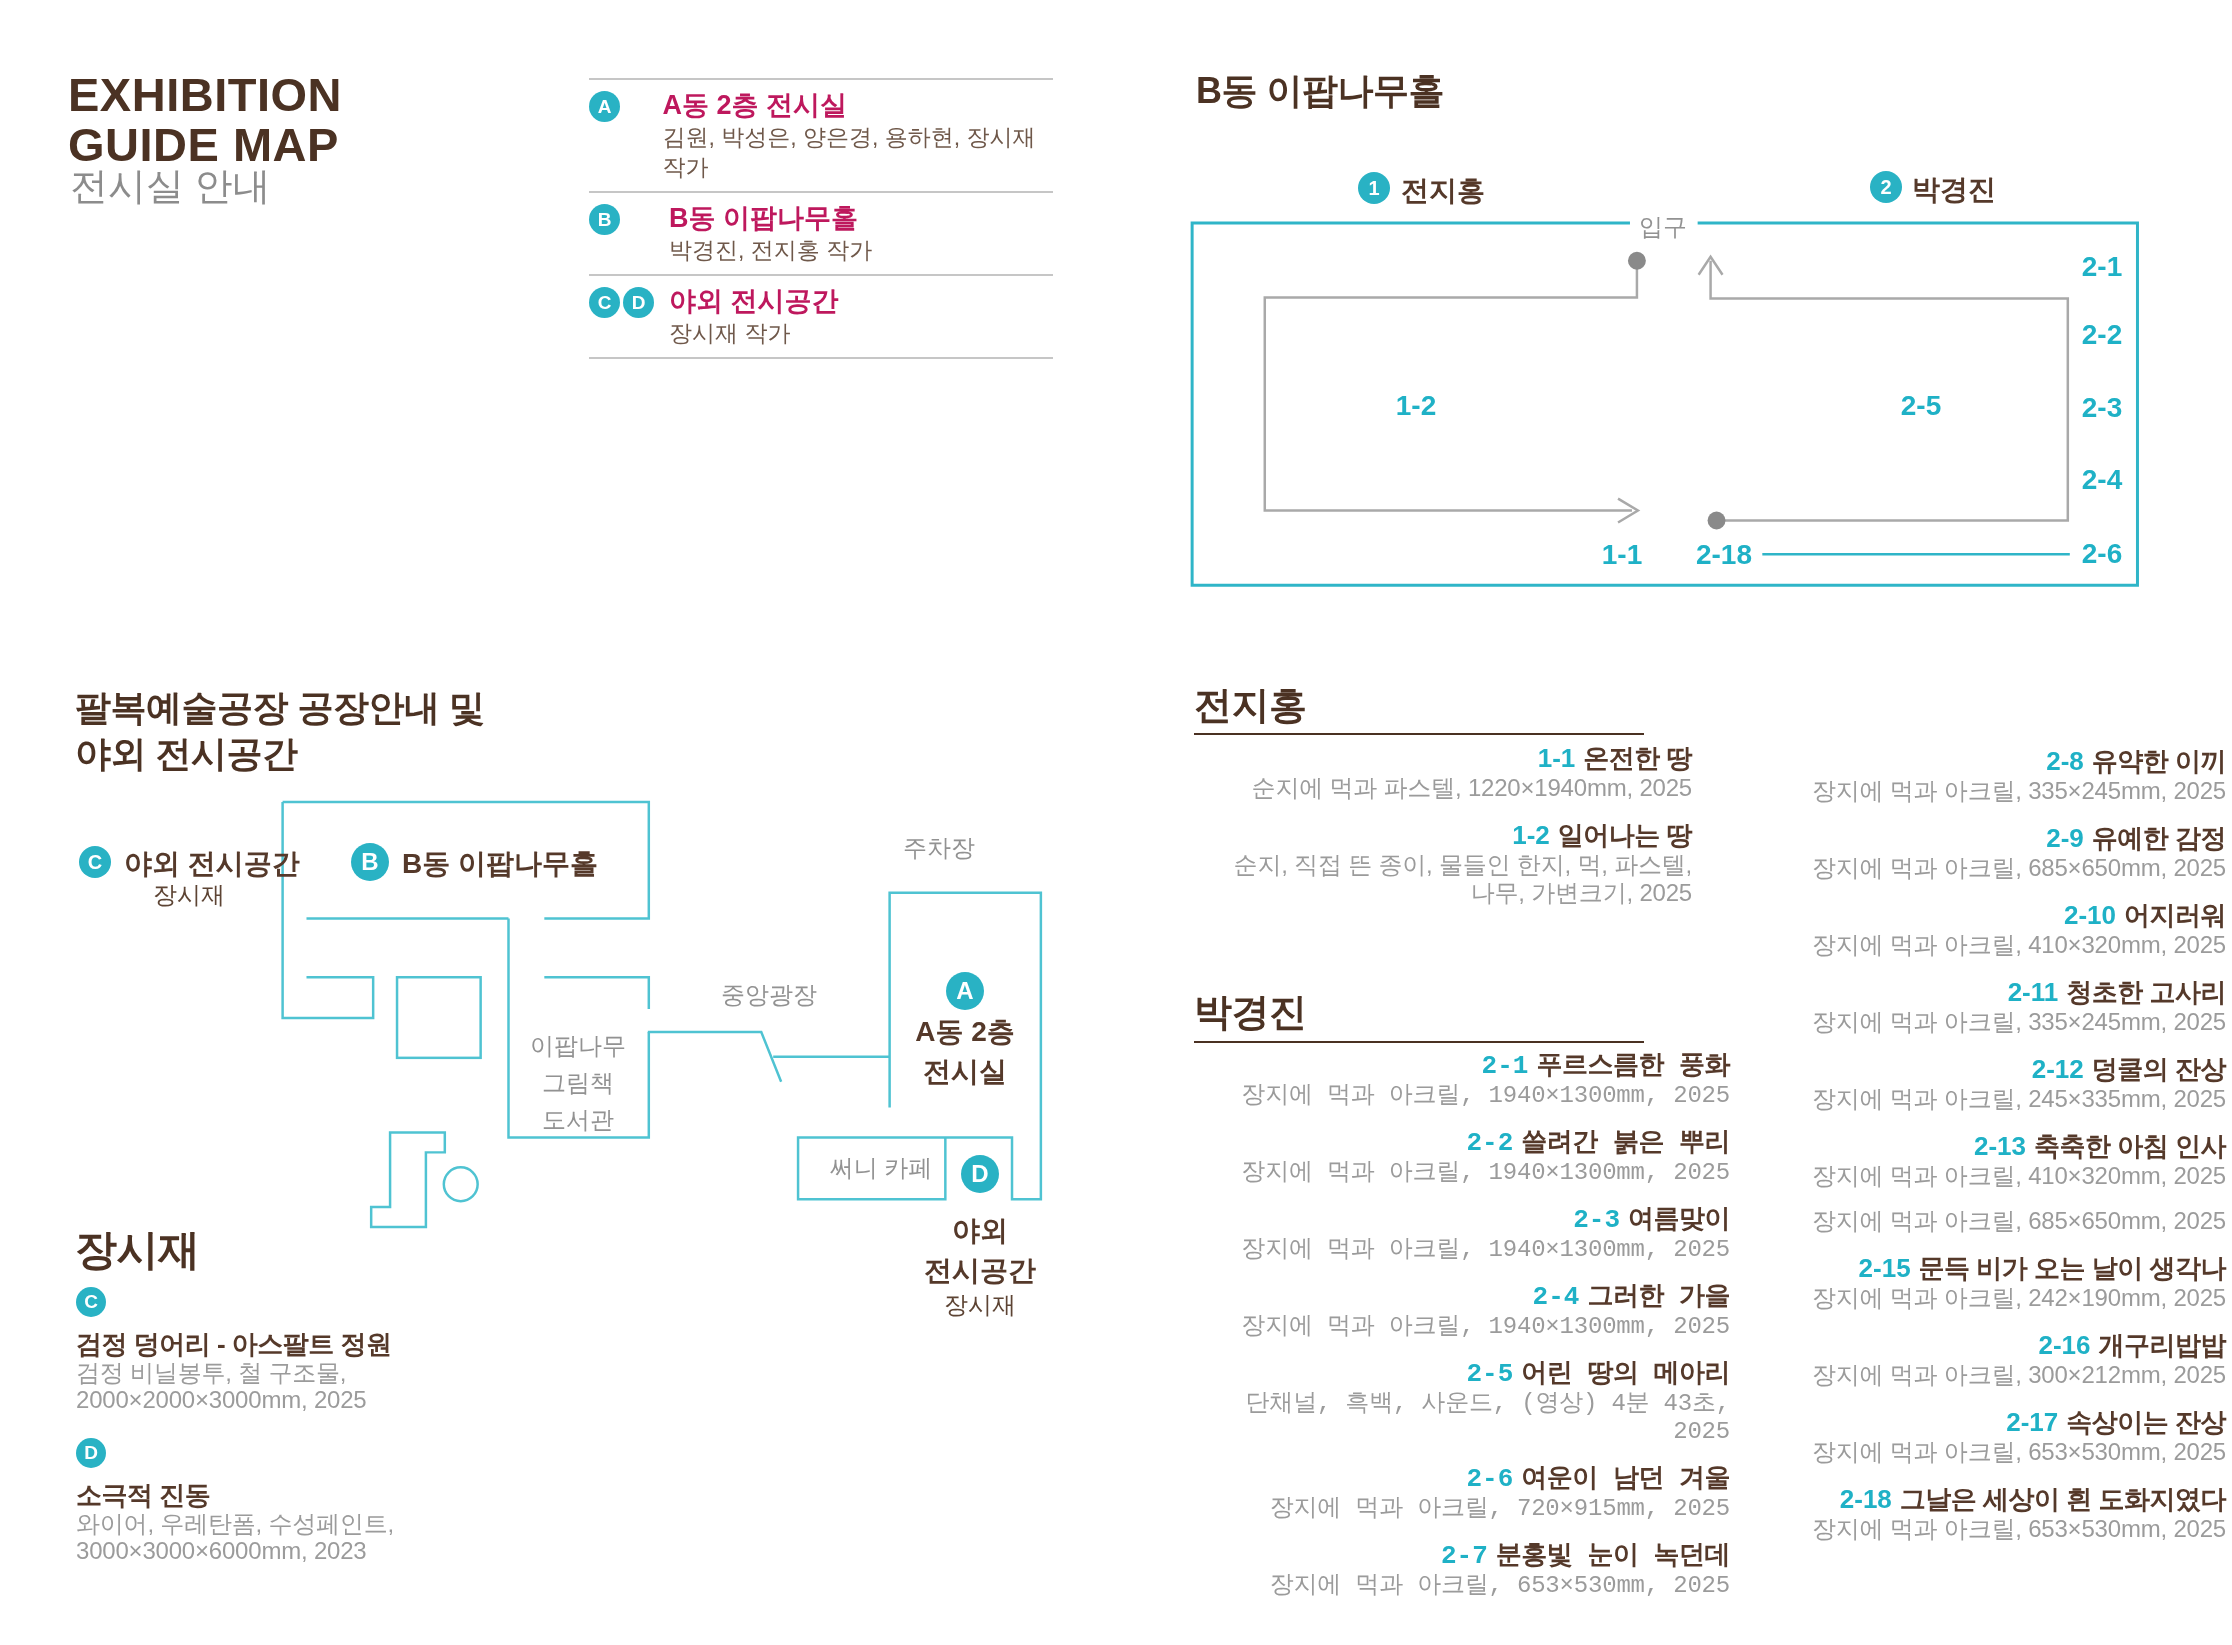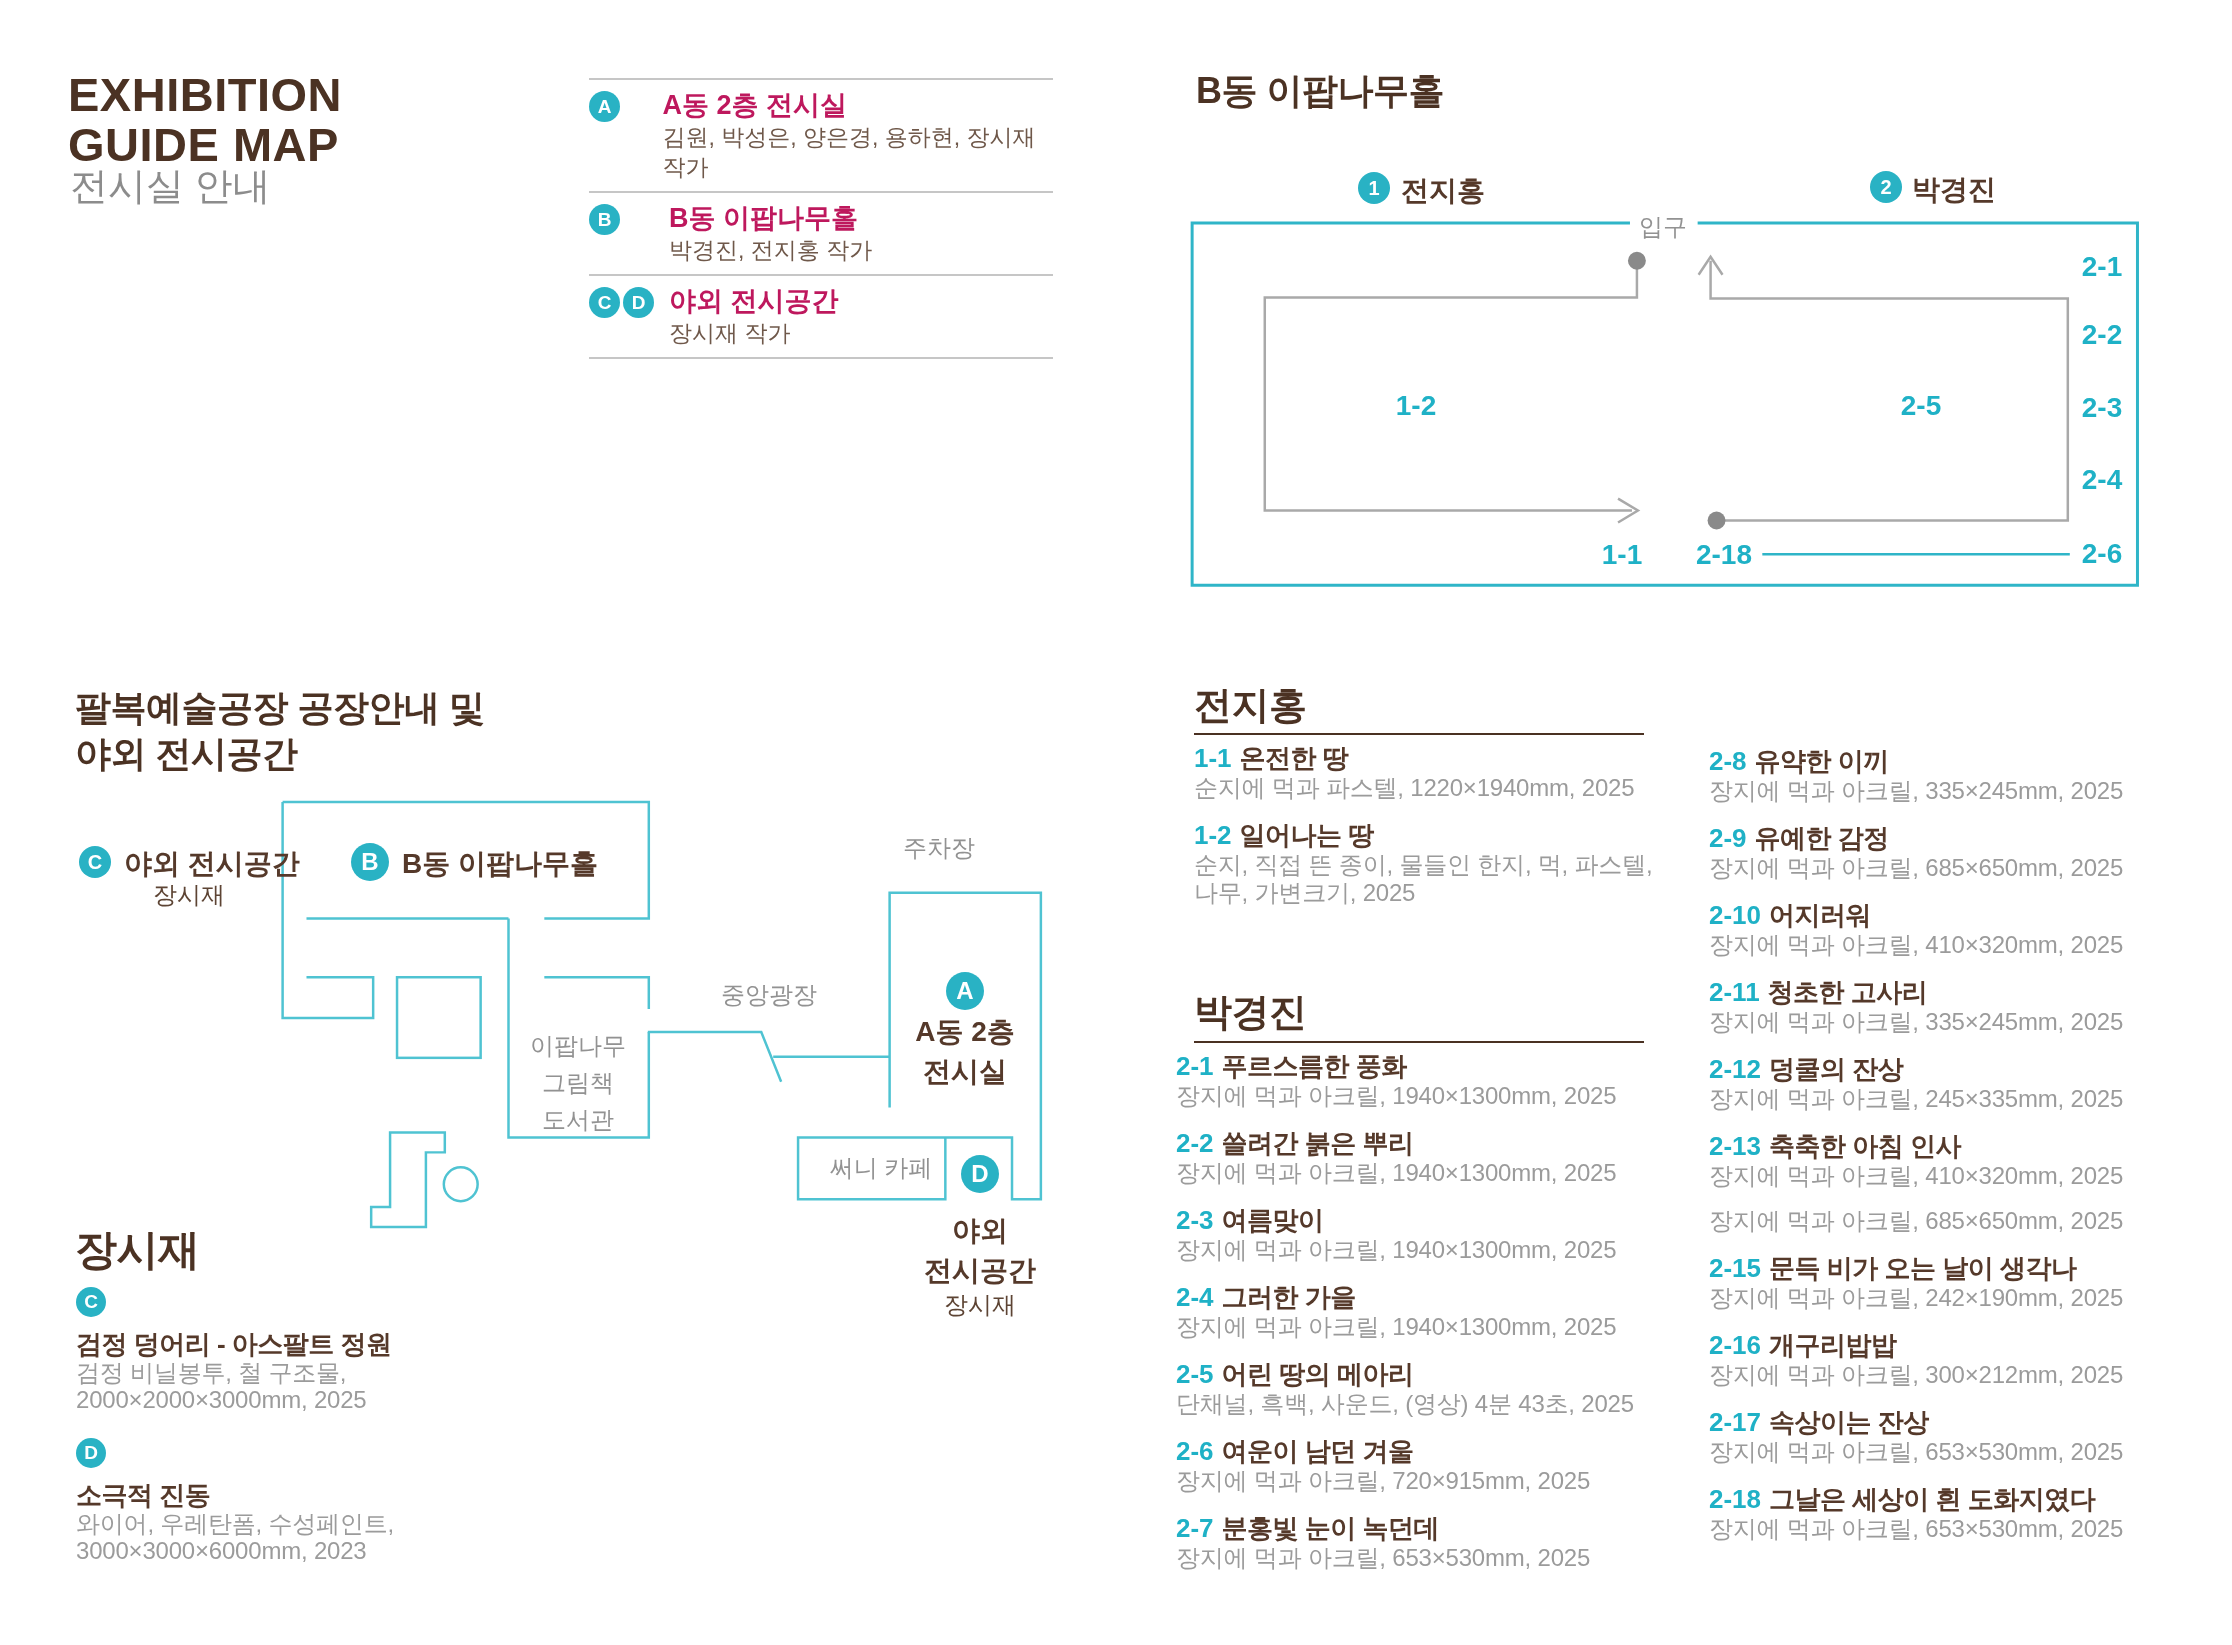--- a/index.html
+++ b/index.html
@@ -36,21 +36,21 @@
   .plan-name{font-weight:bold;font-size:28px;color:#55392a;}
   .gray-label{font-size:24px;color:#929292;}
   .gray-label.lines{white-space:normal;text-align:center;line-height:37px;}
 
   
   .map-bold{font-weight:bold;font-size:28px;color:#55392a;}
   .map-bold.two{white-space:normal;text-align:center;line-height:40px;}
   .map-sub{font-size:24px;color:#5d4434;}
 
   
-  .works{position:absolute;}
+  .works{position:absolute;text-align:right;}
   .work{margin-bottom:17px;}
   .work-title{font-size:26px;line-height:32px;font-weight:bold;}
   .wno{color:#1fb1c6;margin-right:8px;}
   .wt{color:#55392a;letter-spacing:-0.5px;}
   .wcap{font-size:24px;line-height:28px;color:#9b9b9b;letter-spacing:-0.2px;}
 
   
   .jang-block{position:absolute;width:418px;}
   .jang-title{font-weight:bold;font-size:26px;line-height:30px;color:#55392a;margin-top:12px;letter-spacing:-0.5px;}
   .jang-cap{font-size:24px;line-height:27px;color:#9b9b9b;letter-spacing:-0.2px;}
@@ -213,21 +213,21 @@
         <span class="wno">1-2</span><span class="wt">일어나는 땅</span>
       </div>
       <div class="wcap">순지, 직접 뜬 종이, 물들인 한지, 먹, 파스텔,</div>
       <div class="wcap">나무, 가변크기, 2025</div>
     </div>
   </div>
 
   <div class="abs artist-head" style="left:1194px;top:987px;">박경진</div>
   <div class="head-rule" style="left:1194px;top:1041px;width:450px;"></div>
 
-  <div class="works" style="left:1176px;top:1050px;width:498px;">
+  <div class="works" style="left:1232px;top:1050px;width:498px;font-family:Liberation Mono, monospace;">
     <div class="work">
       <div class="work-title"><span class="wno">2-1</span><span class="wt">푸르스름한 풍화</span></div>
       <div class="wcap">장지에 먹과 아크릴, 1940×1300mm, 2025</div>
     </div>
     <div class="work">
       <div class="work-title"><span class="wno">2-2</span><span class="wt">쓸려간 붉은 뿌리</span></div>
       <div class="wcap">장지에 먹과 아크릴, 1940×1300mm, 2025</div>
     </div>
     <div class="work">
       <div class="work-title"><span class="wno">2-3</span><span class="wt">여름맞이</span></div>

